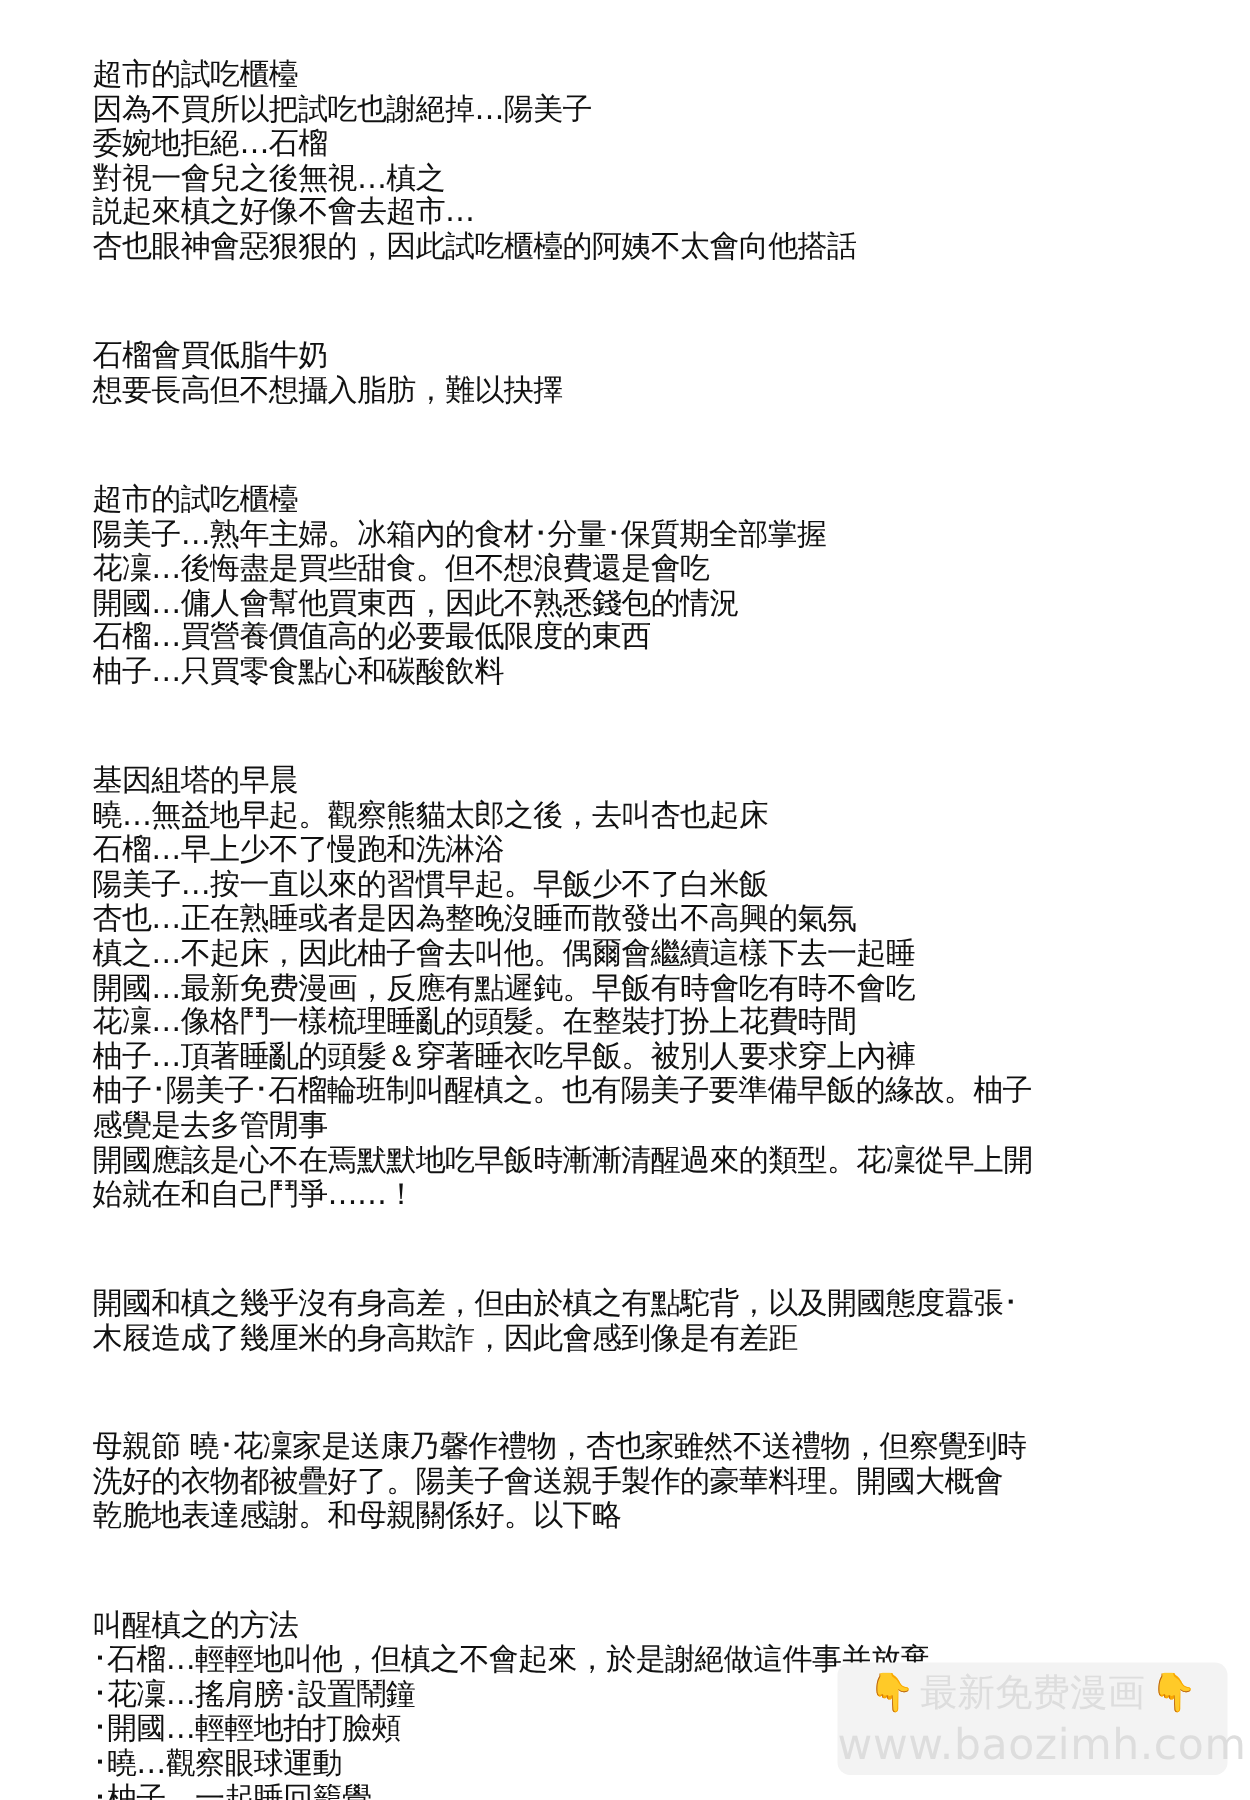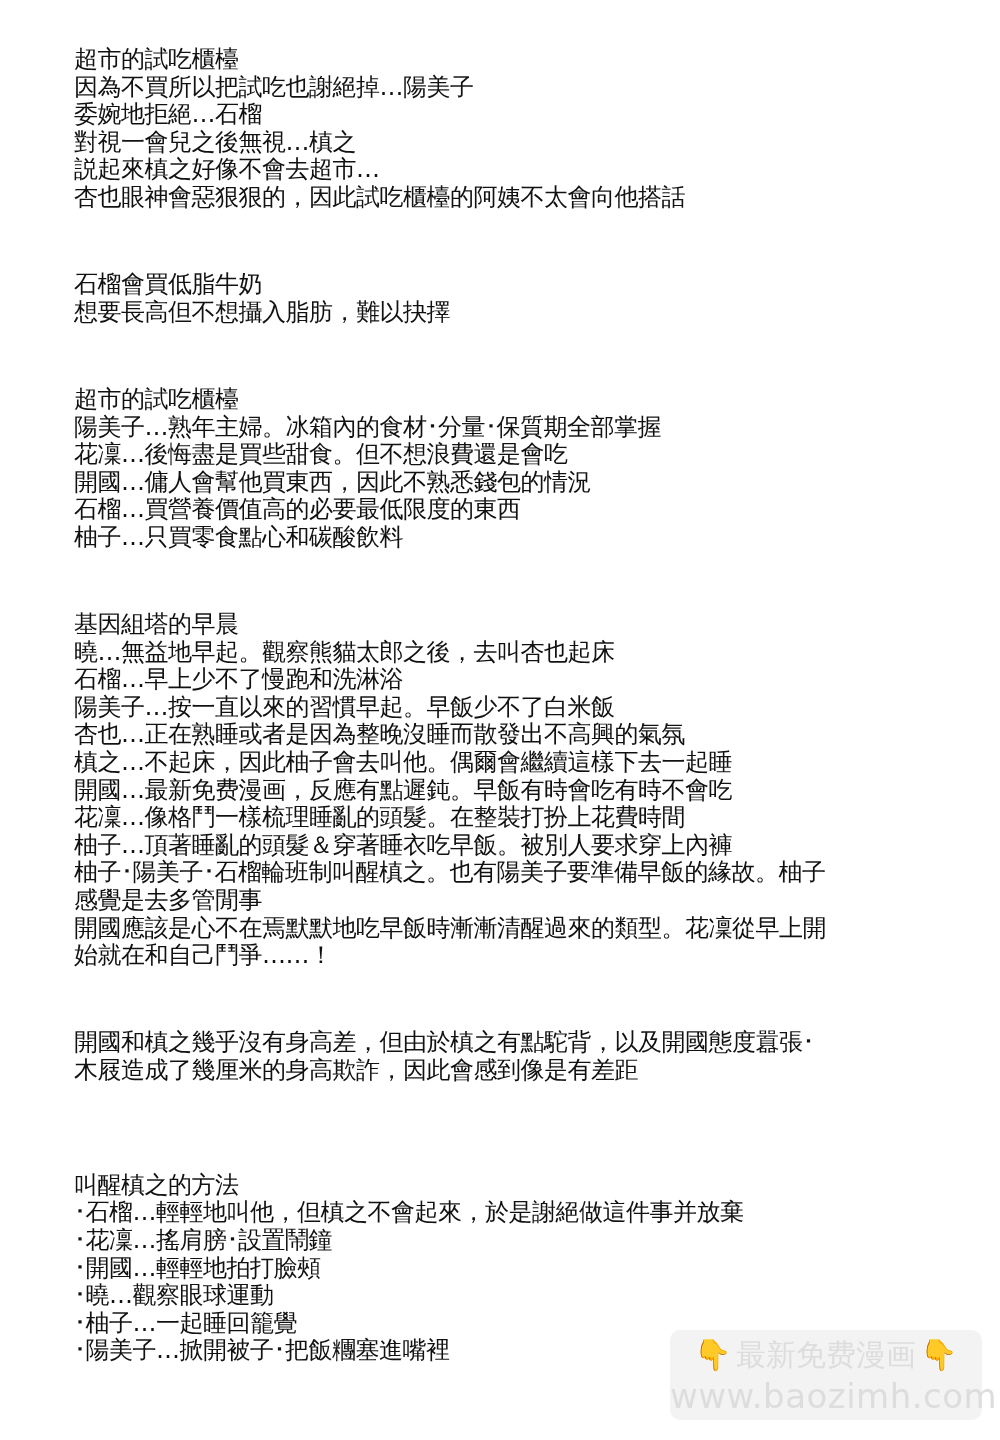--- a/index.html
+++ b/index.html
@@ -64,20 +64,25 @@
     <span class="line">感覺是去多管閒事</span>
     <span class="line">開國應該是心不在焉默默地吃早飯時漸漸清醒過來的類型。花凜從早上開</span>
     <span class="line">始就在和自己鬥爭……！</span>
   </div>
   <div class="gap"></div>
   <div class="section">
     <span class="line">開國和槙之幾乎沒有身高差，但由於槙之有點駝背，以及開國態度囂張･</span>
     <span class="line">木屐造成了幾厘米的身高欺詐，因此會感到像是有差距</span>
   </div>
   <div class="gap"></div>
+  <div class="section">
+    <span class="line">母親節 曉･花凜家是送康乃馨作禮物，杏也家雖然不送禮物，但察覺到時</span>
+    <span class="line">洗好的衣物都被疊好了。陽美子會送親手製作的豪華料理。開國大概會</span>
+    <span class="line">乾脆地表達感謝。和母親關係好。以下略</span>
+  </div>
   <div class="gap"></div>
   <div class="section">
     <span class="line">叫醒槙之的方法</span>
     <span class="line">･石榴…輕輕地叫他，但槙之不會起來，於是謝絕做這件事并放棄</span>
     <span class="line">･花凜…搖肩膀･設置鬧鐘</span>
     <span class="line">･開國…輕輕地拍打臉頰</span>
     <span class="line">･曉…觀察眼球運動</span>
     <span class="line">･柚子…一起睡回籠覺</span>
     <span class="line">･陽美子…掀開被子･把飯糰塞進嘴裡</span>
   </div>

